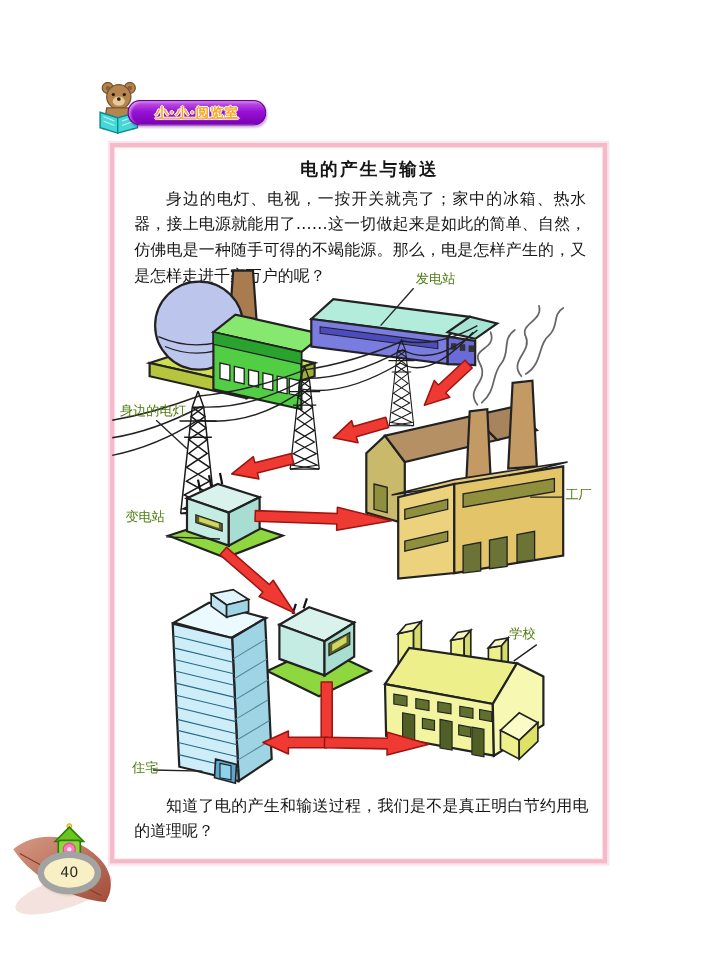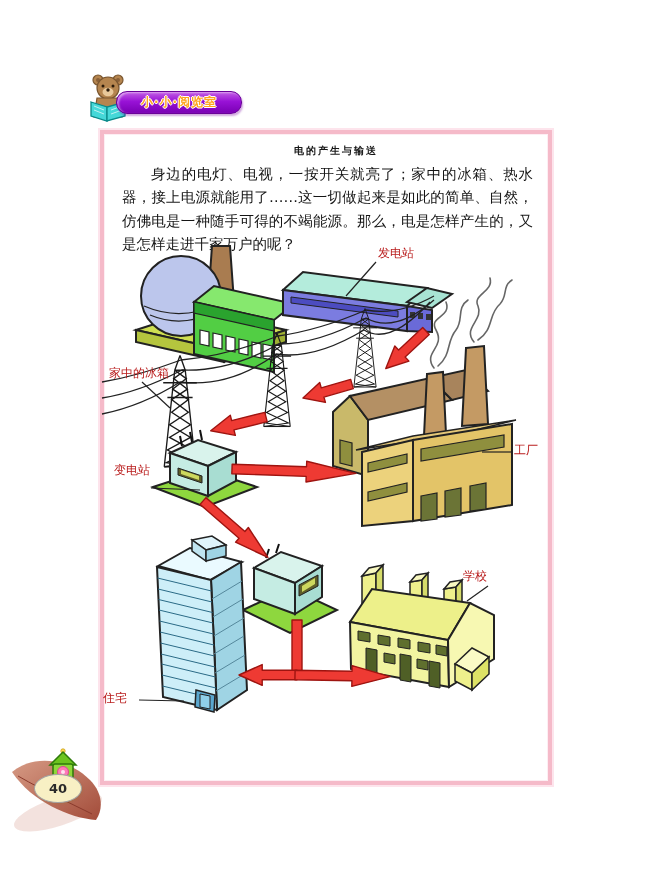--- a/index.html
+++ b/index.html
@@ -14,42 +14,43 @@
   .banner{
     position:absolute;left:30px;top:17px;width:124px;height:21px;
     border-radius:11px;border:1.5px solid #6a0099;
     background:linear-gradient(180deg,#c35ce4 0%,#9812d6 45%,#7a00b4 100%);
     box-shadow:inset 2px 1px 2px rgba(255,255,255,.45),1px 2px 2px rgba(120,0,160,.35);
   }
   .banner span{
     display:block;text-align:center;line-height:20px;
     font-size:12px;font-weight:bold;letter-spacing:1px;color:#ffa51e;
     text-shadow:-1px 0 #fff,1px 0 #fff,0 -1px #fff,0 1px #fff;
+    text-decoration:underline;
   }
   
   .page-box{
     position:absolute;left:100px;top:130px;width:444px;height:647px;
     border:4px solid #f5bac9;background:#ffffff;z-index:1;
     box-shadow:0 0 0 2px #fde4ec, inset 0 0 0 1px #fdeef3;
   }
-  .title{margin:10px 0 4px;text-align:center;font-size:10px;font-weight:bold;letter-spacing:2px;color:#151515;padding-left:20px;}
+  .title{margin:10px 0 4px;text-align:center;font-size:16px;font-weight:bold;letter-spacing:2px;color:#151515;padding-left:20px;}
   .para{margin:5px 15px 0 18px;font-size:14.5px;line-height:1.62;text-align:justify;text-indent:2em;color:#151515;}
   .conclusion{position:absolute;left:18px;right:13px;top:588px;margin:0;}
   
   .diagram-svg{position:absolute;left:0;top:0;width:650px;height:890px;z-index:2;pointer-events:none;}
-  .dlabel{position:absolute;font-size:12px;color:#b91c1c;white-space:nowrap;z-index:3;}
+  .dlabel{position:absolute;font-size:12px;color:#4d7c0f;white-space:nowrap;z-index:3;}
   .arrow{fill:#ee3a33;stroke:#9e1410;stroke-width:1.4;stroke-linejoin:round;}
   
   .footer{position:absolute;left:6px;top:746px;width:130px;height:96px;z-index:4;}
   .leaf-svg{position:absolute;left:0;top:6px;}
   .house-svg{position:absolute;left:40px;top:2px;}
   .pagenum{
     position:absolute;left:28px;top:28px;width:46px;height:27px;
-    background:#f8f0c4;border:1px solid #a3a3a3;border-radius:50%;
-    text-align:center;line-height:27px;font-size:13px;font-weight:bold;color:#2a2a2a;
+    background:#f8f0c4;border:6px solid #a3a3a3;border-radius:50%;
+    text-align:center;line-height:27px;font-size:13px;font-weight:normal;color:#2a2a2a;
     box-shadow:1px 1px 2px rgba(150,120,60,.3);
   }
 </style>
 </head>
 <body>
 
 <div class="hdr">
   <svg class="bear" width="46" height="50" viewBox="0 0 46 50">
     <circle cx="12" cy="6" r="5" fill="#b5854f" stroke="#7a5630" stroke-width="1.2"></circle>
     <circle cx="32" cy="6" r="5" fill="#b5854f" stroke="#7a5630" stroke-width="1.2"></circle>
@@ -66,20 +67,21 @@
     <path d="M8,32 L18,36 M8,36 L18,40 M36,32 L25,36 M36,36 L25,40" stroke="#bff2f2" stroke-width="1" fill="none"></path>
   </svg>
   <div class="banner">
     <span>小·小·阅览室</span>
   </div>
 </div>
 
 <div class="page-box">
   <div class="title">电的产生与输送</div>
   <p class="para">身边的电灯、电视，一按开关就亮了；家中的冰箱、热水器，接上电源就能用了……这一切做起来是如此的简单、自然，仿佛电是一种随手可得的不竭能源。那么，电是怎样产生的，又是怎样走进千家万户的呢？</p>
+  <p class="para conclusion">知道了电的产生和输送过程，我们是不是真正明白节约用电的道理呢？</p>
 </div>
 
 <svg class="diagram-svg" viewBox="0 0 650 890">
   <defs>
     <g id="twr" fill="none" stroke="#1a1a1a" stroke-width="1.3">
       <path d="M0,-10 L-5,4 M0,-10 L5,4 M-5,4 L5,4"></path>
       <path d="M-5,4 L-15,96 M5,4 L15,96"></path>
       <path d="M-16,16 L16,16 M-12,30 L12,30"></path>
       <path d="M-5,4 L6,12 L-7,22 L8,32 L-8,44 L10,56 L-10,68 L12,80 L-13,92 L15,96"></path>
       <path d="M5,4 L-6,12 L7,22 L-8,32 L8,44 L-10,56 L10,68 L-12,80 L13,92 L-15,96"></path>
@@ -244,24 +246,24 @@
     <path d="M142,382 L170,408"></path>
     <path d="M151,488 L200,490"></path>
     <path d="M511,452 L482,452"></path>
     <path d="M139,700 L184,701"></path>
     <path d="M488,586 L467,601"></path>
   </g>
 </svg>
 
 <div>
   <div class="dlabel" style="left:378px;top:245px">发电站</div>
-  <div class="dlabel" style="left:109px;top:365px">家中的冰箱</div>
+  <div class="dlabel" style="left:109px;top:365px">身边的电灯</div>
   <div class="dlabel" style="left:114px;top:462px">变电站</div>
   <div class="dlabel" style="left:514px;top:442px">工厂</div>
-  <div class="dlabel" style="left:103px;top:690px">住宅</div>
+  <div class="dlabel" style="left:120px;top:690px">住宅</div>
   <div class="dlabel" style="left:463px;top:568px">学校</div>
 </div>
 
 <div class="footer">
   <svg class="leaf-svg" width="110" height="86" viewBox="0 0 110 86">
     <ellipse cx="52" cy="60" rx="46" ry="14" fill="#eed6d0" opacity="0.7" transform="rotate(-18 52 60)"></ellipse>
     <path d="M6,20 C28,2 62,6 84,28 C96,40 98,56 90,68 C64,66 26,50 6,20 Z" fill="url(#leafgrad2)"></path>
     <path d="M12,24 C40,40 66,52 86,62" stroke="#8a3a2c" stroke-width="1" fill="none"></path>
     <defs>
       <linearGradient id="leafgrad2" x1="0" y1="0" x2="1" y2="1">

